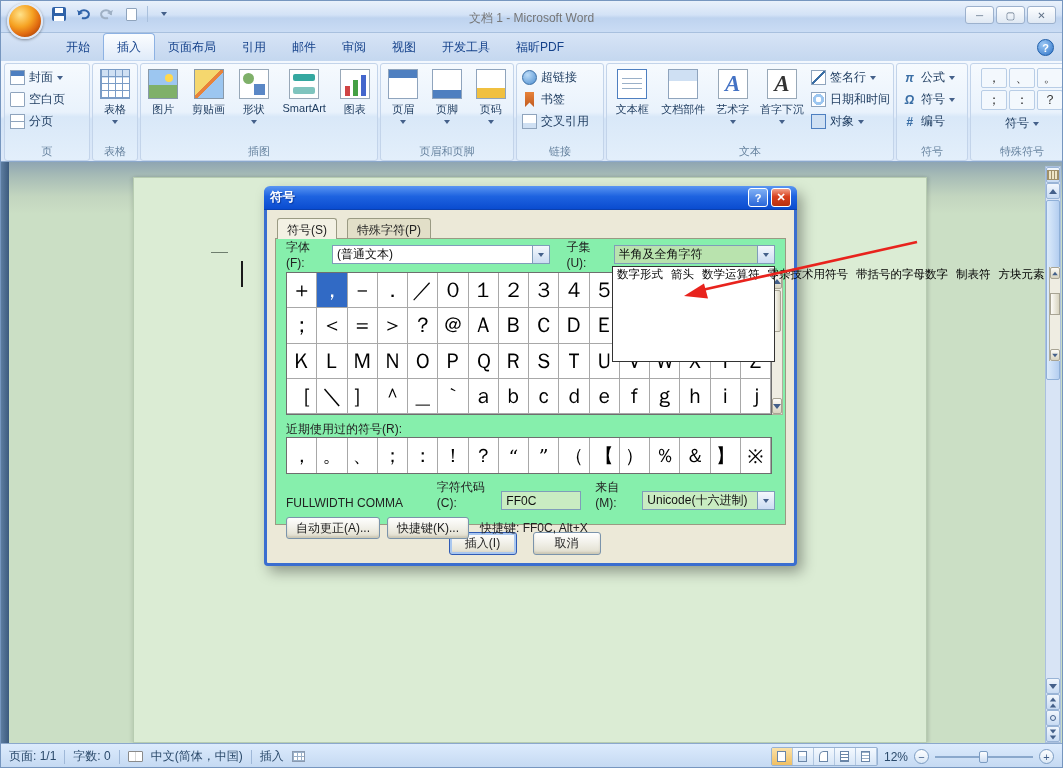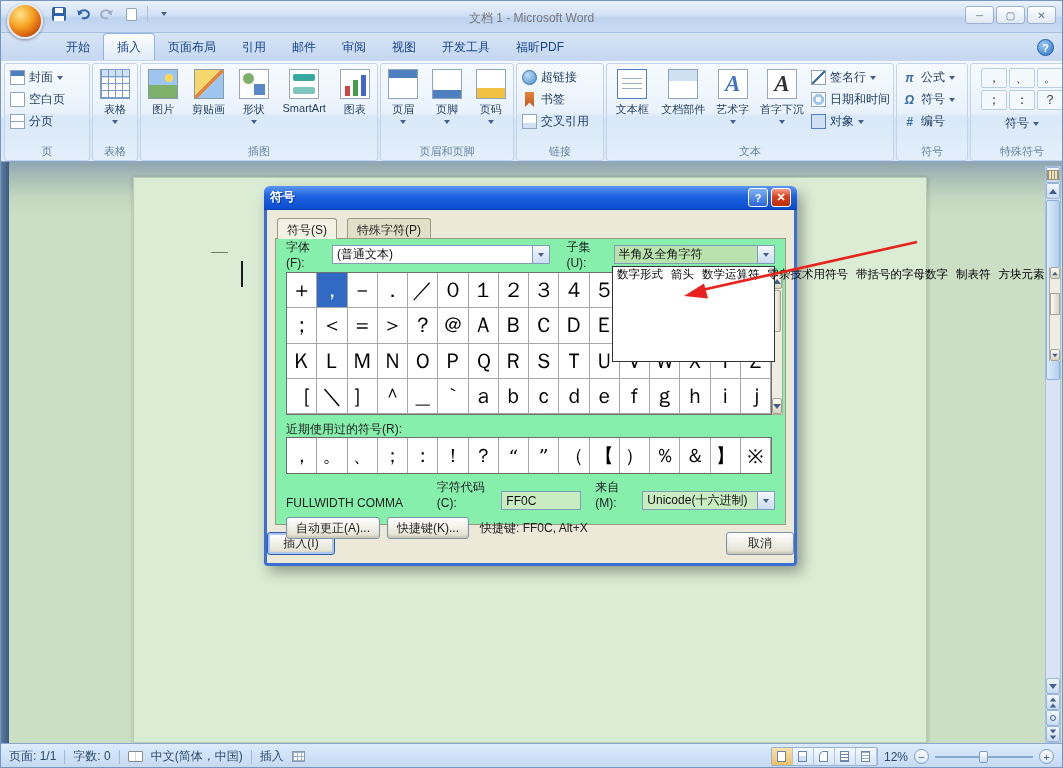--- a/index.html
+++ b/index.html
@@ -112,21 +112,21 @@
 .recent-lbl{margin-top:6px;height:14px}
 .recent-row{display:grid;grid-template-columns:repeat(16,30.25px);grid-auto-rows:35.25px;background:#fff;border:1px solid #6e6e6e;margin-top:2px;width:486px}
 .rcell{border-right:1px solid #a8a8a8;display:flex;align-items:center;justify-content:center;font-family:"DejaVu Serif","Liberation Serif",serif;font-size:19px;color:#000}
 .code-row{display:flex;align-items:flex-end;margin-top:16px;height:20px;gap:6px}
 .char-name{width:168px;color:#222;font-size:12px}
 .code-input{width:80px;height:19px;border:1px solid #7f9db9;background:#c9ecc2;padding:0 4px;font:12px "Liberation Sans",sans-serif;color:#111}
 .from-combo{width:153px;background:#c9ecc2;margin-left:2px}
 .btnrow{display:flex;align-items:center;margin-top:7px;gap:7px}
 .xpbtn{height:22px;padding:0 9px;border:1px solid #7b94ab;border-radius:3px;background:linear-gradient(#fefefe,#f2f1ea 45%,#e0ddcc);font:12px "Liberation Sans",sans-serif;color:#222;box-shadow:inset 0 -2px 2px rgba(178,172,152,.45)}
 .shortcut-text{color:#222;margin-left:4px}
-.dlg-bottom{display:flex;justify-content:space-between;gap:16px;margin:7px 0 0 0}
+.dlg-bottom{display:flex;justify-content:center;gap:16px;margin:7px 12px 0 0}
 .dlg-bottom .xpbtn{width:68px;height:23px}
 .xpbtn.focused{border-color:#2f5bb5;box-shadow:inset 0 0 0 2px #a9c7ef,inset 0 -2px 2px rgba(178,172,152,.45)}
 .subset-dropdown{position:absolute;left:345px;top:79px;width:163px;height:96px;background:#fff;border:1px solid #333;z-index:10;display:flex}
 .dd-items{flex:1;display:flex;padding:1px 0}
 .dd-item{height:13.4px;line-height:13.4px;padding:0 4px;font-size:11.5px;color:#000;white-space:nowrap;overflow:hidden}
 .dd-sb{width:13px;background:#efede2;border-left:1px solid #b0ae9c;display:flex;flex-direction:column}
 .dd-sb .sbtn{height:12px;background:linear-gradient(#fdfcf8,#d8d4c0);border:1px solid #a8a494}
 .dd-sb .sbtn i{transform:scale(.7)}
 .dd-sb-track{flex:1;position:relative}
 .dd-sb-thumb{position:absolute;top:14px;left:0;right:0;height:22px;background:linear-gradient(90deg,#fdfcf8,#d8d4c0);border:1px solid #a8a494}

